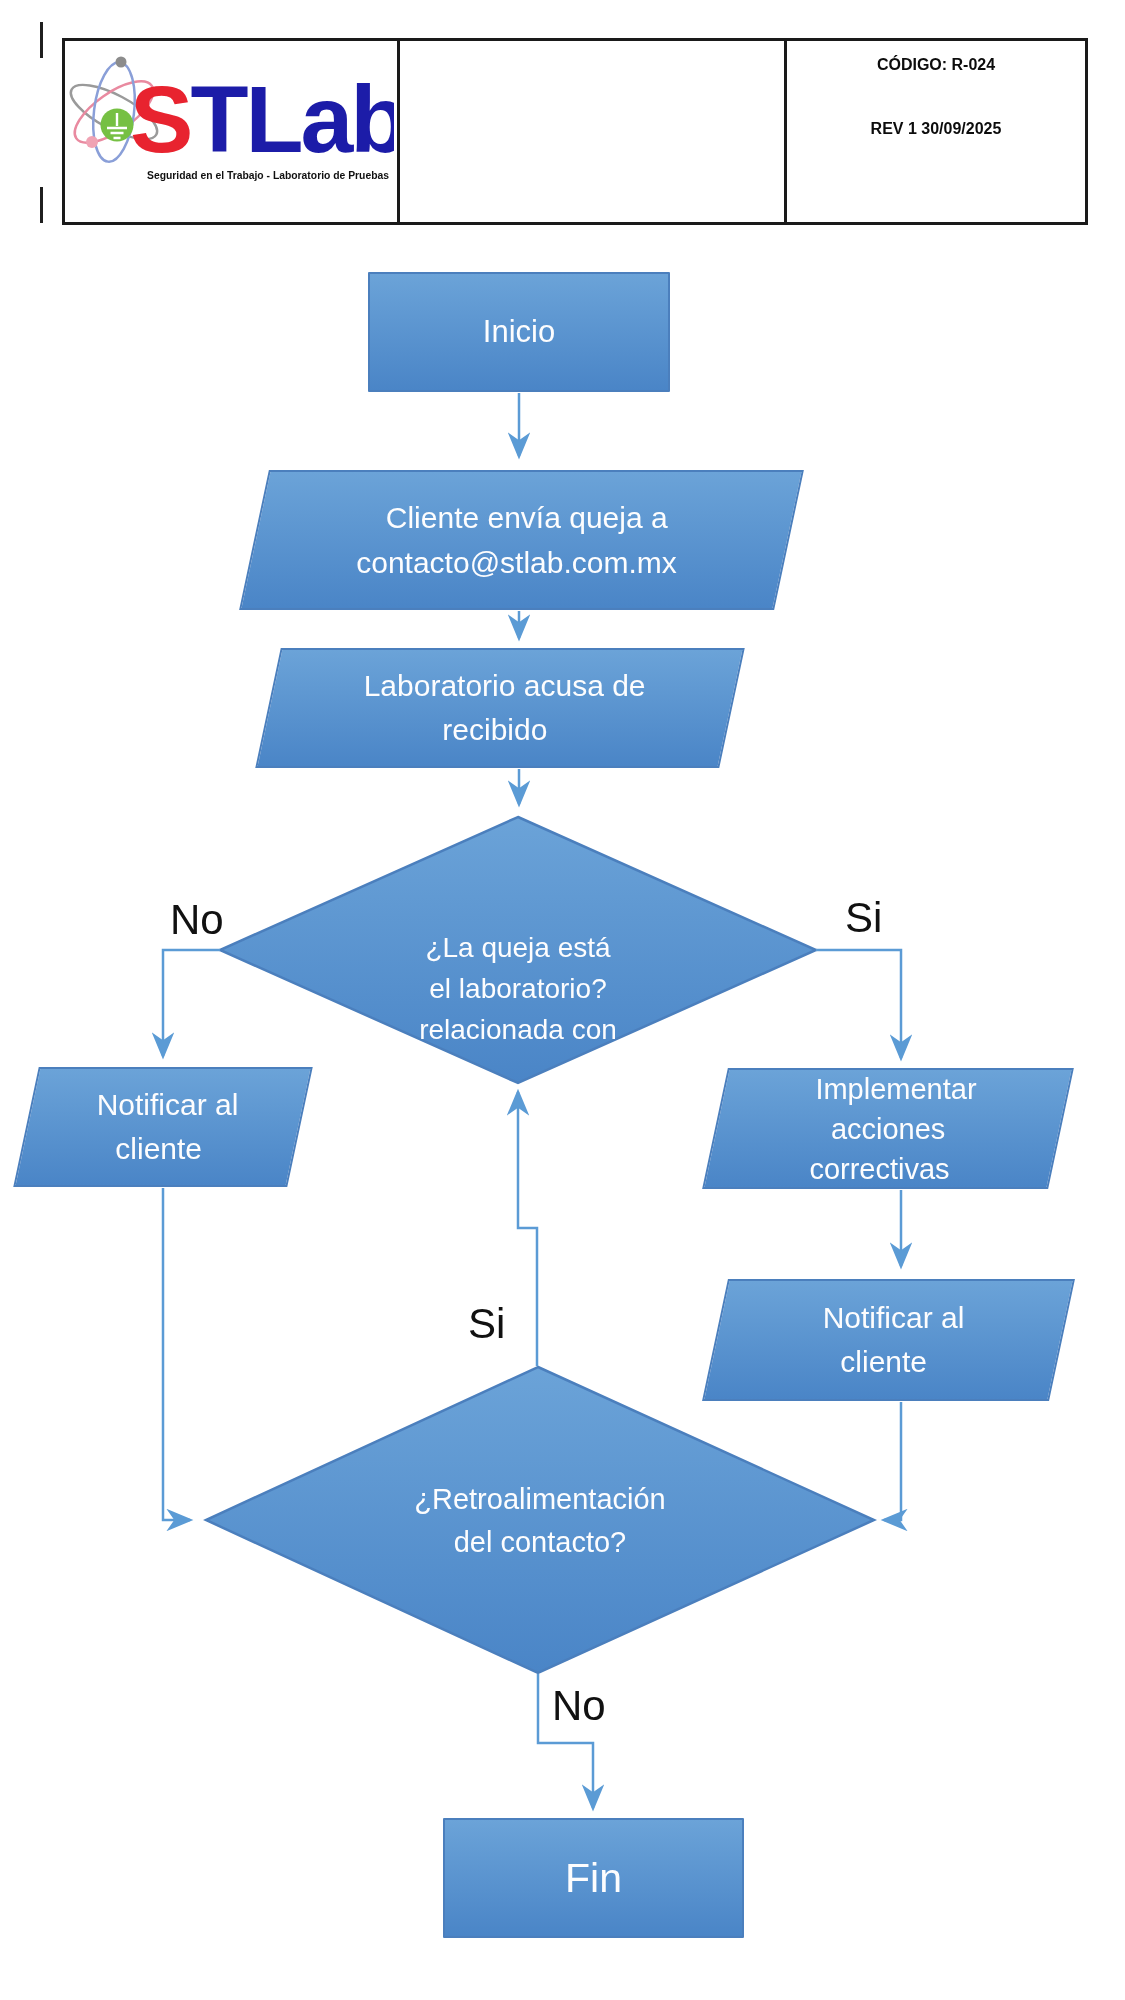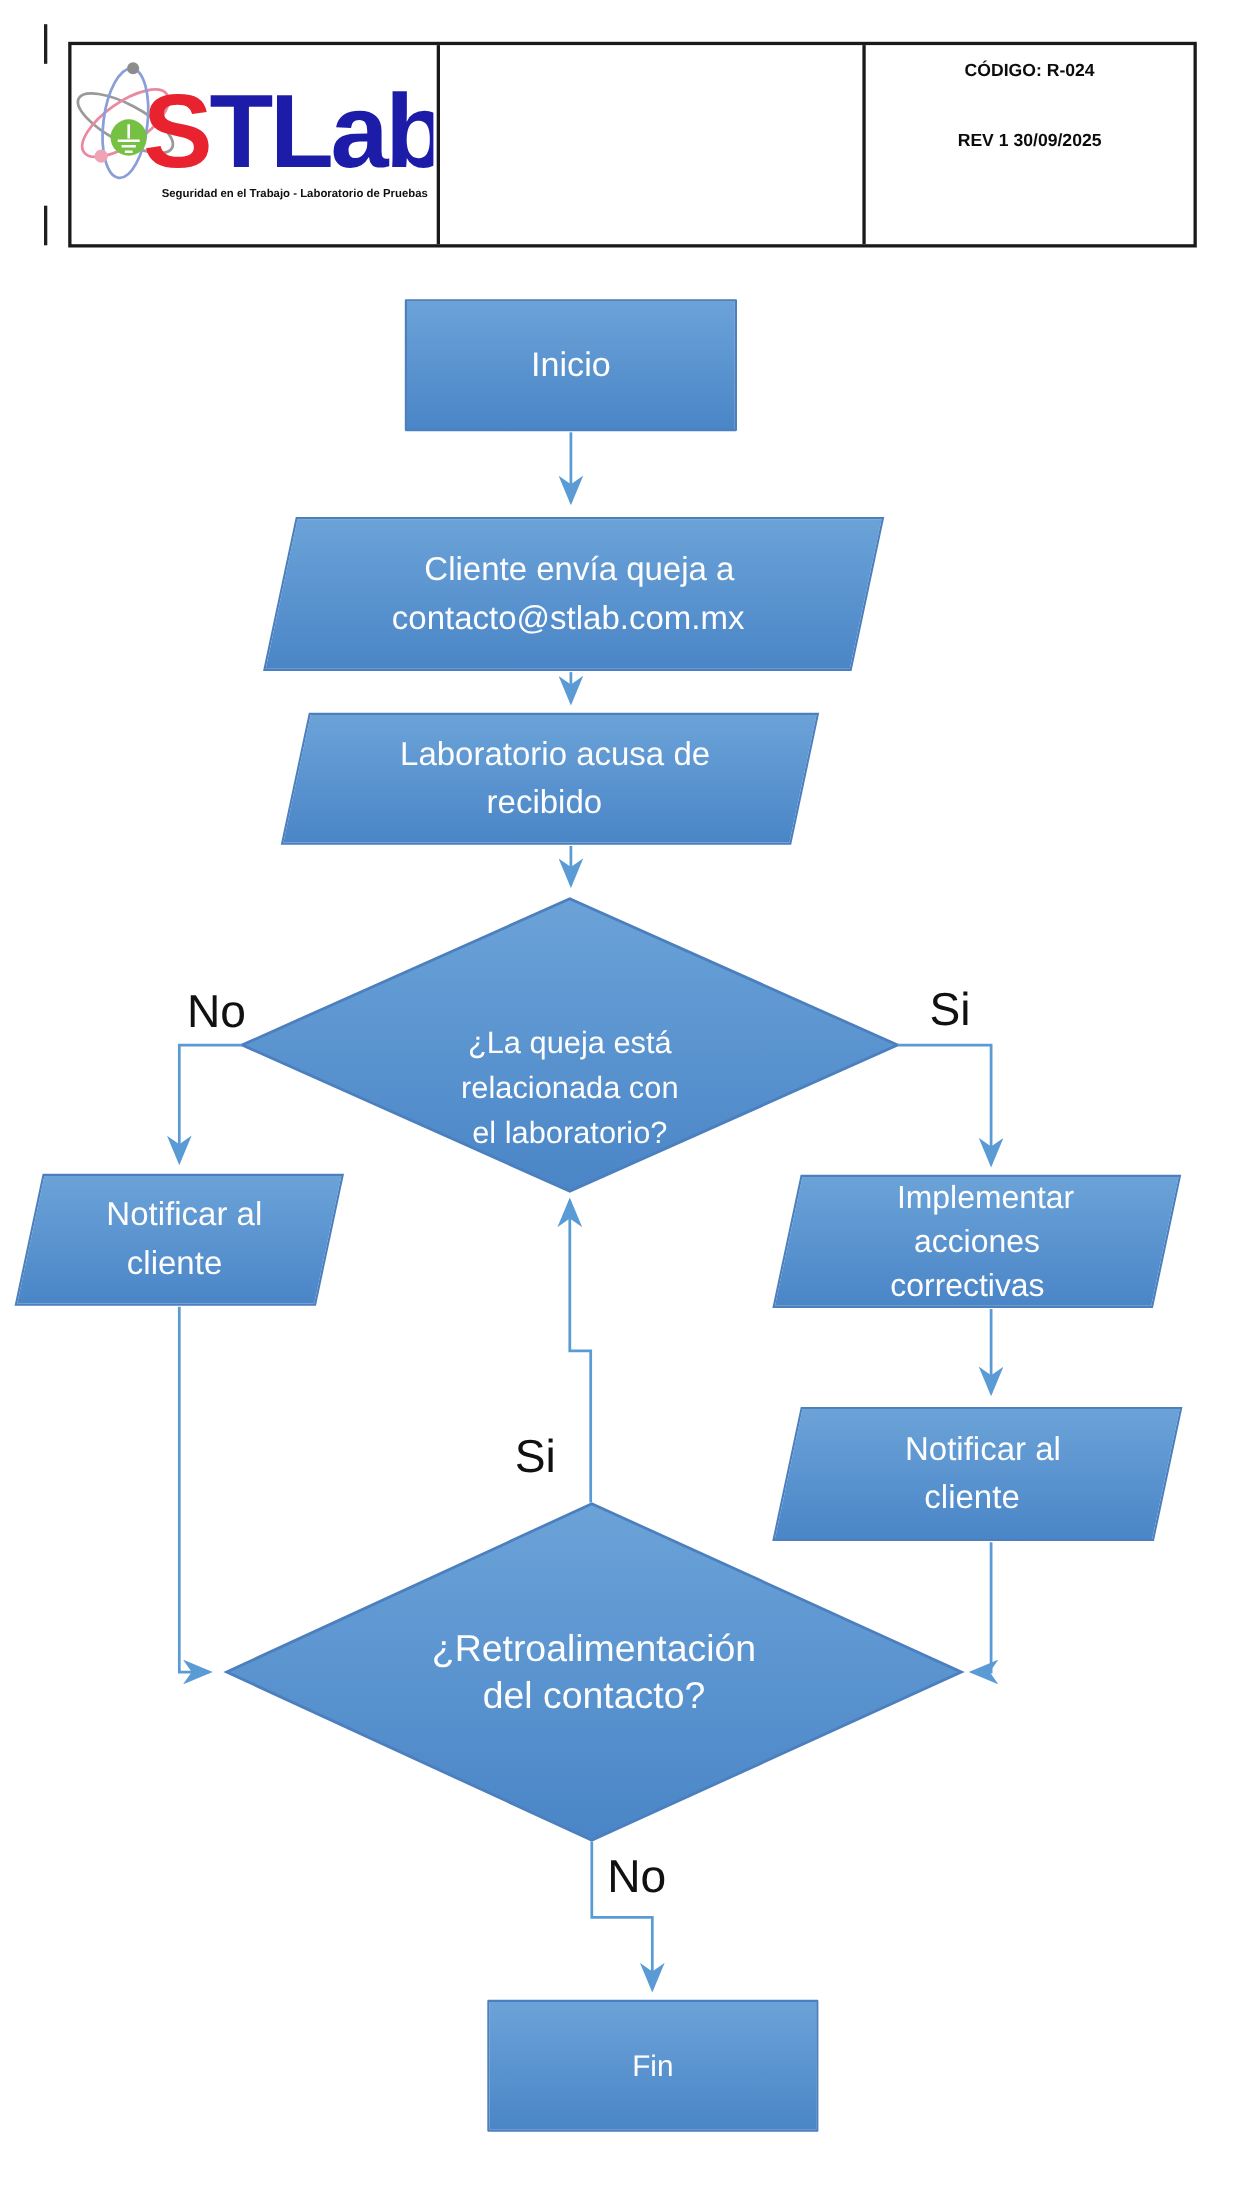--- a/index.html
+++ b/index.html
@@ -108,22 +108,22 @@
     <span class="ln">contacto@stlab.com.mx</span>
   </div>
 
   <div class="node para" style="left:268px;top:648px;width:464px;height:120px;font-size:30px;line-height:44px;">
     <span class="ln">Laboratorio acusa de</span>
     <span class="ln">recibido</span>
   </div>
 
   <div class="dtext" style="left:343px;top:927px;width:350px;font-size:28px;line-height:41px;">
     <div>¿La queja está</div>
+    <div>el laboratorio?</div>
     <div>relacionada con</div>
-    <div>el laboratorio?</div>
   </div>
 
   <div class="elabel" style="left:170px;top:896px;">No</div>
   <div class="elabel" style="left:845px;top:894px;">Si</div>
 
   <div class="node para" style="left:26px;top:1067px;width:274px;height:120px;font-size:30px;line-height:44px;">
     <span class="ln">Notificar al</span>
     <span class="ln">cliente</span>
   </div>
 
@@ -133,24 +133,24 @@
     <span class="ln">correctivas</span>
   </div>
 
   <div class="node para" style="left:715px;top:1279px;width:347px;height:122px;font-size:30px;line-height:44px;">
     <span class="ln">Notificar al</span>
     <span class="ln">cliente</span>
   </div>
 
   <div class="elabel" style="left:468px;top:1300px;">Si</div>
 
-  <div class="dtext" style="left:360px;top:1478px;width:360px;font-size:34px;line-height:43px;">
+  <div class="dtext" style="left:360px;top:1478px;width:360px;font-size:29px;line-height:43px;">
     <div>¿Retroalimentación</div>
     <div>del contacto?</div>
   </div>
 
   <div class="elabel" style="left:552px;top:1682px;">No</div>
 
-  <div class="node rect" style="left:443px;top:1818px;width:301px;height:120px;font-size:27px;">
+  <div class="node rect" style="left:443px;top:1818px;width:301px;height:120px;font-size:41px;">
     <span class="ln">Fin</span>
   </div>
 
 </div>
 
 </body></html>

